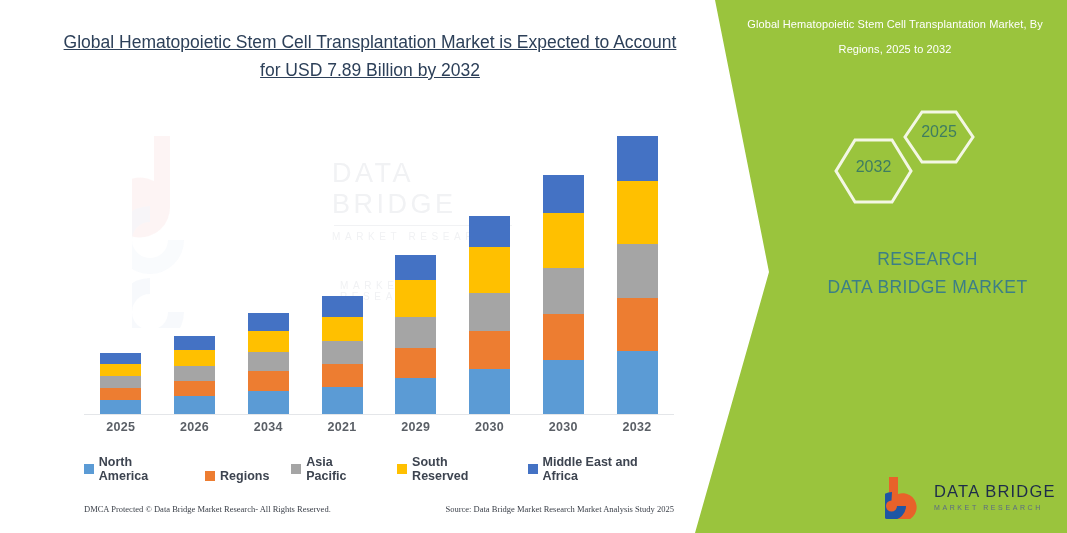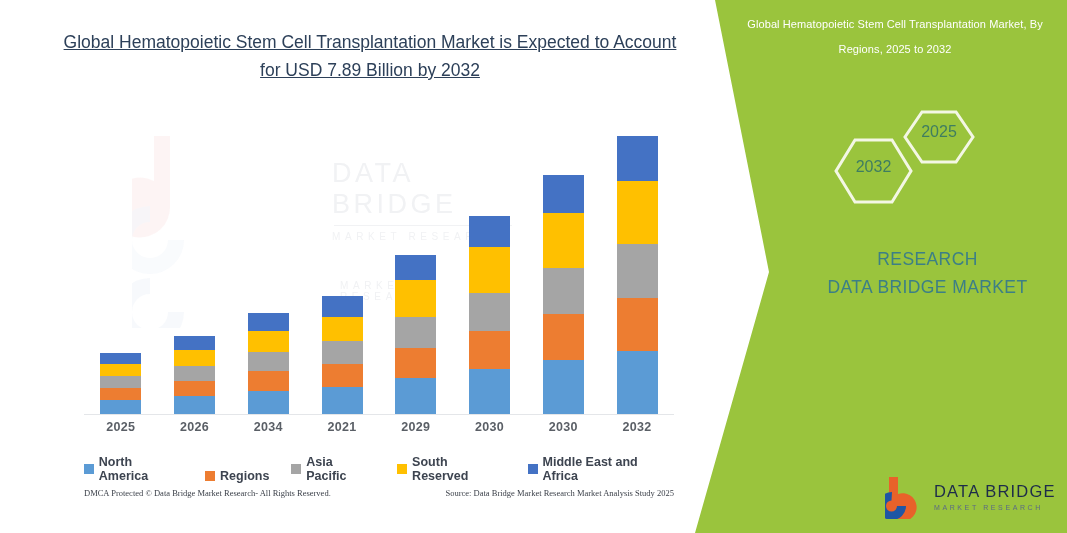--- a/index.html
+++ b/index.html
@@ -59,21 +59,21 @@
 
   .x-labels { position: absolute; left: 84px; top: 420px; width: 590px; display: flex; }
   .x-label { flex: 1 1 0; text-align: center; font-size: 12.5px; color: #5a5f66; font-weight: bold; letter-spacing: .3px; }
 
   .legend { position: absolute; left: 84px; top: 455px; width: 590px;
     display: flex; justify-content: center; align-items: flex-end; gap: 22px; }
   .legend-item { display: flex; align-items: center; gap: 5px; }
   .legend-swatch { width: 10px; height: 10px; display:inline-block; }
   .legend-label { font-size: 12.5px; color: #3d4450; font-weight: bold; }
 
-  .footer { position: absolute; left: 84px; top: 488px; width: 590px; display: flex; justify-content: space-between; }
+  .footer { position: absolute; left: 84px; top: 504px; width: 590px; display: flex; justify-content: space-between; }
   .footer-text { font-size: 8.5px; color: #3a3f48; font-family: "Liberation Serif", serif; }
 </style>
 </head>
 <body>
 
 <div id="root">
 
   <div class="chart-title">Global Hematopoietic Stem Cell Transplantation Market is Expected to Account for USD 7.89 Billion by 2032</div>
 
   <div class="watermark">

